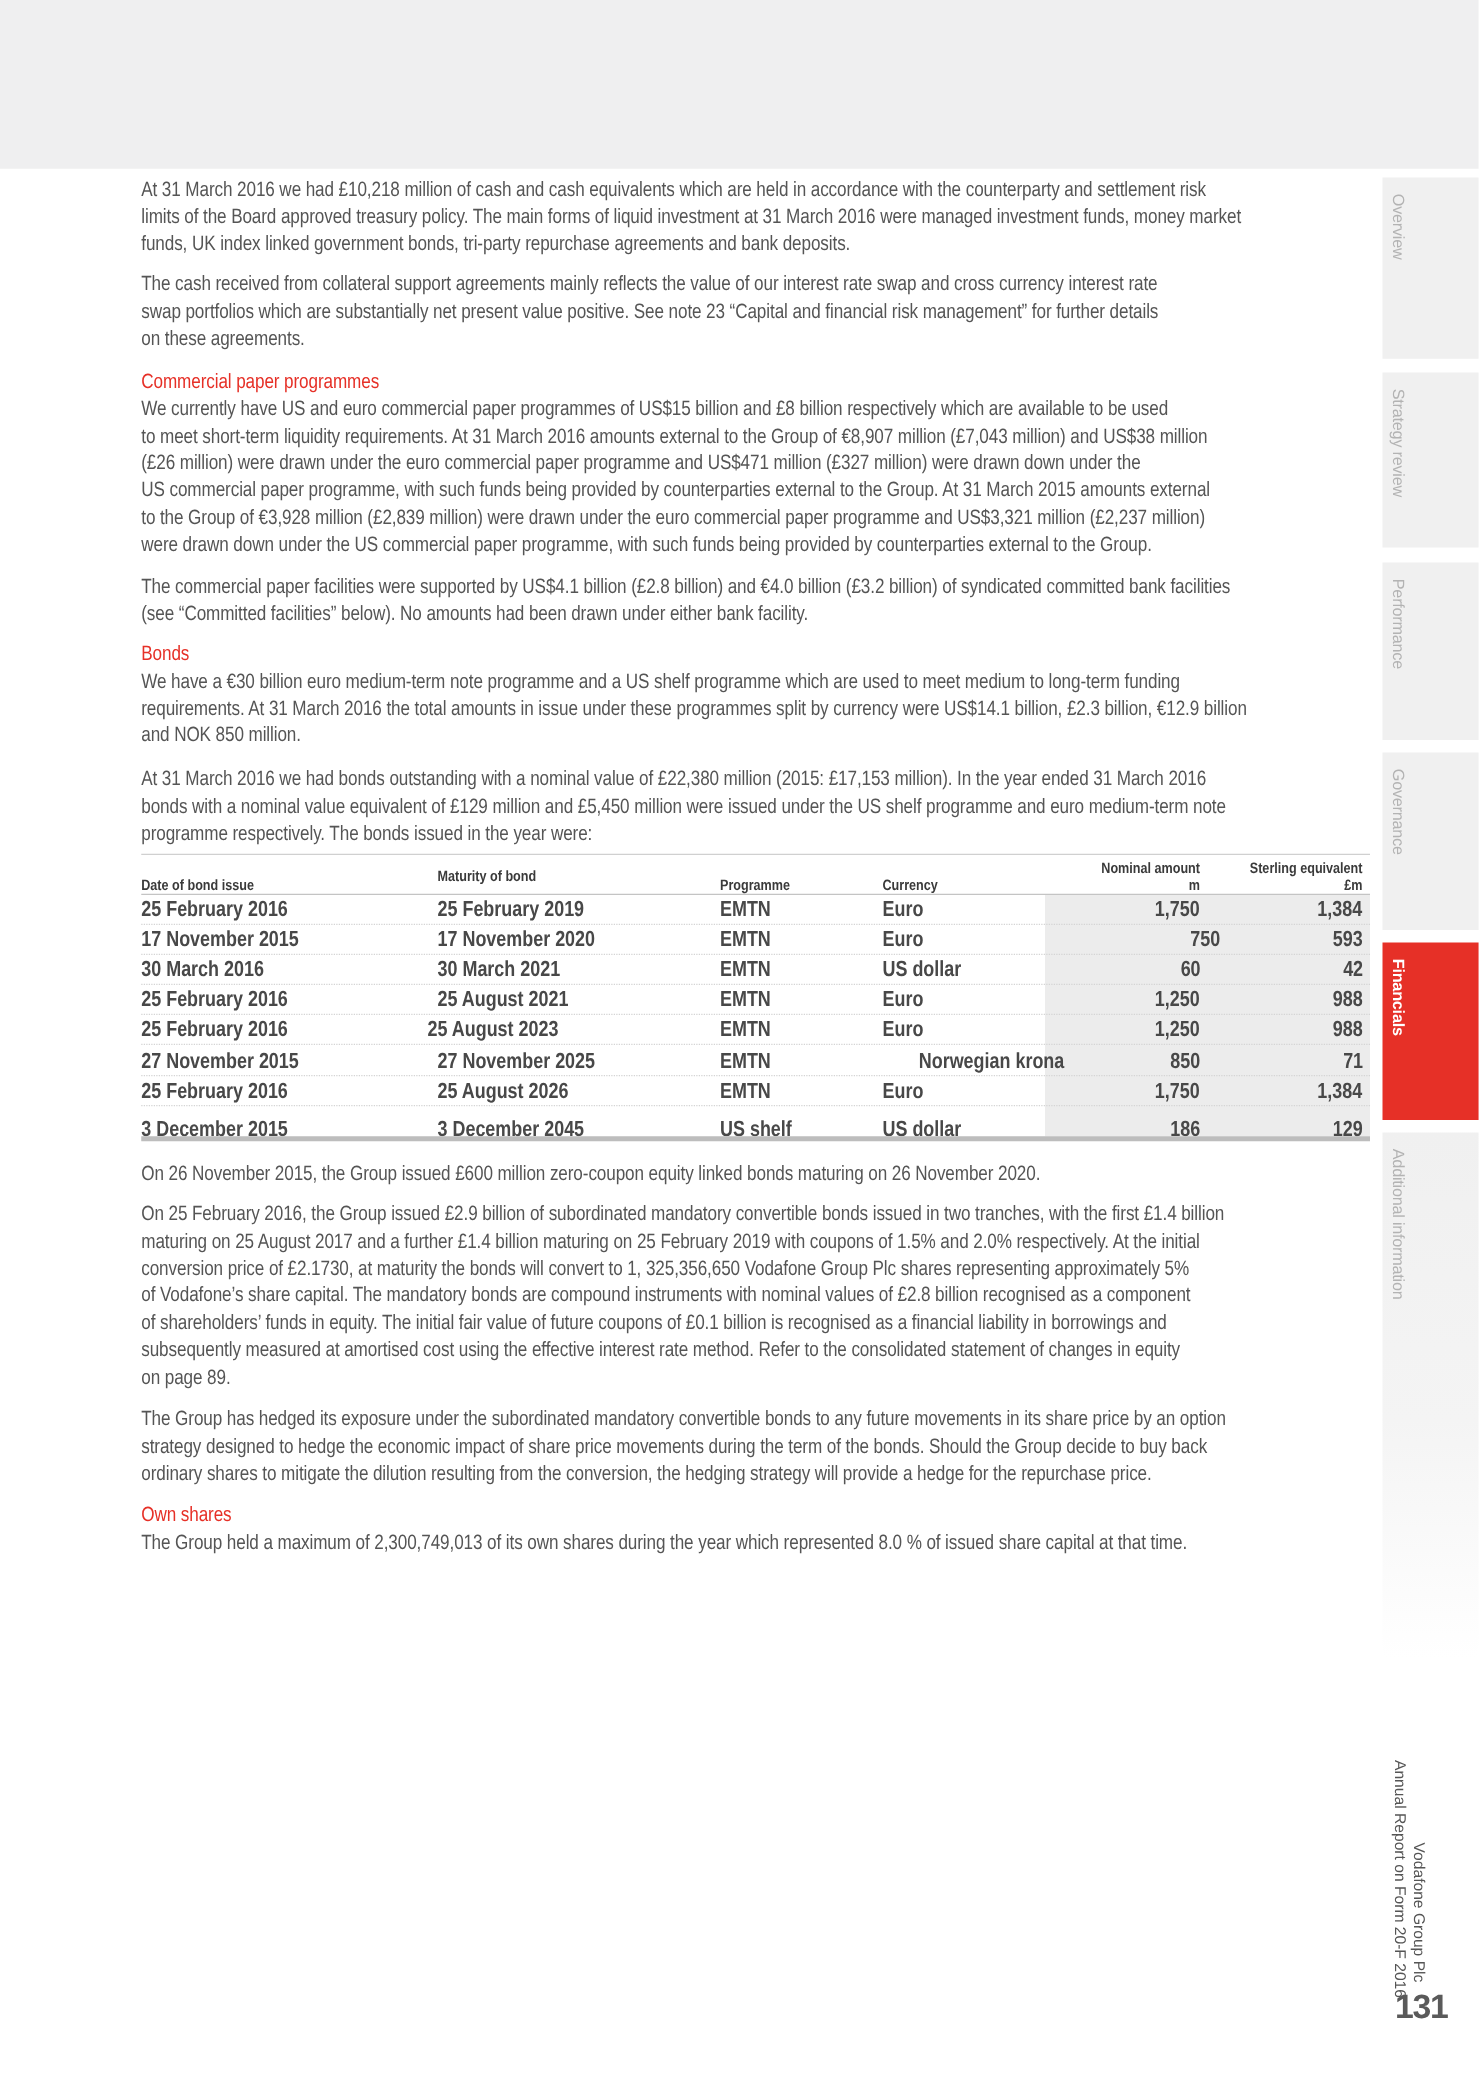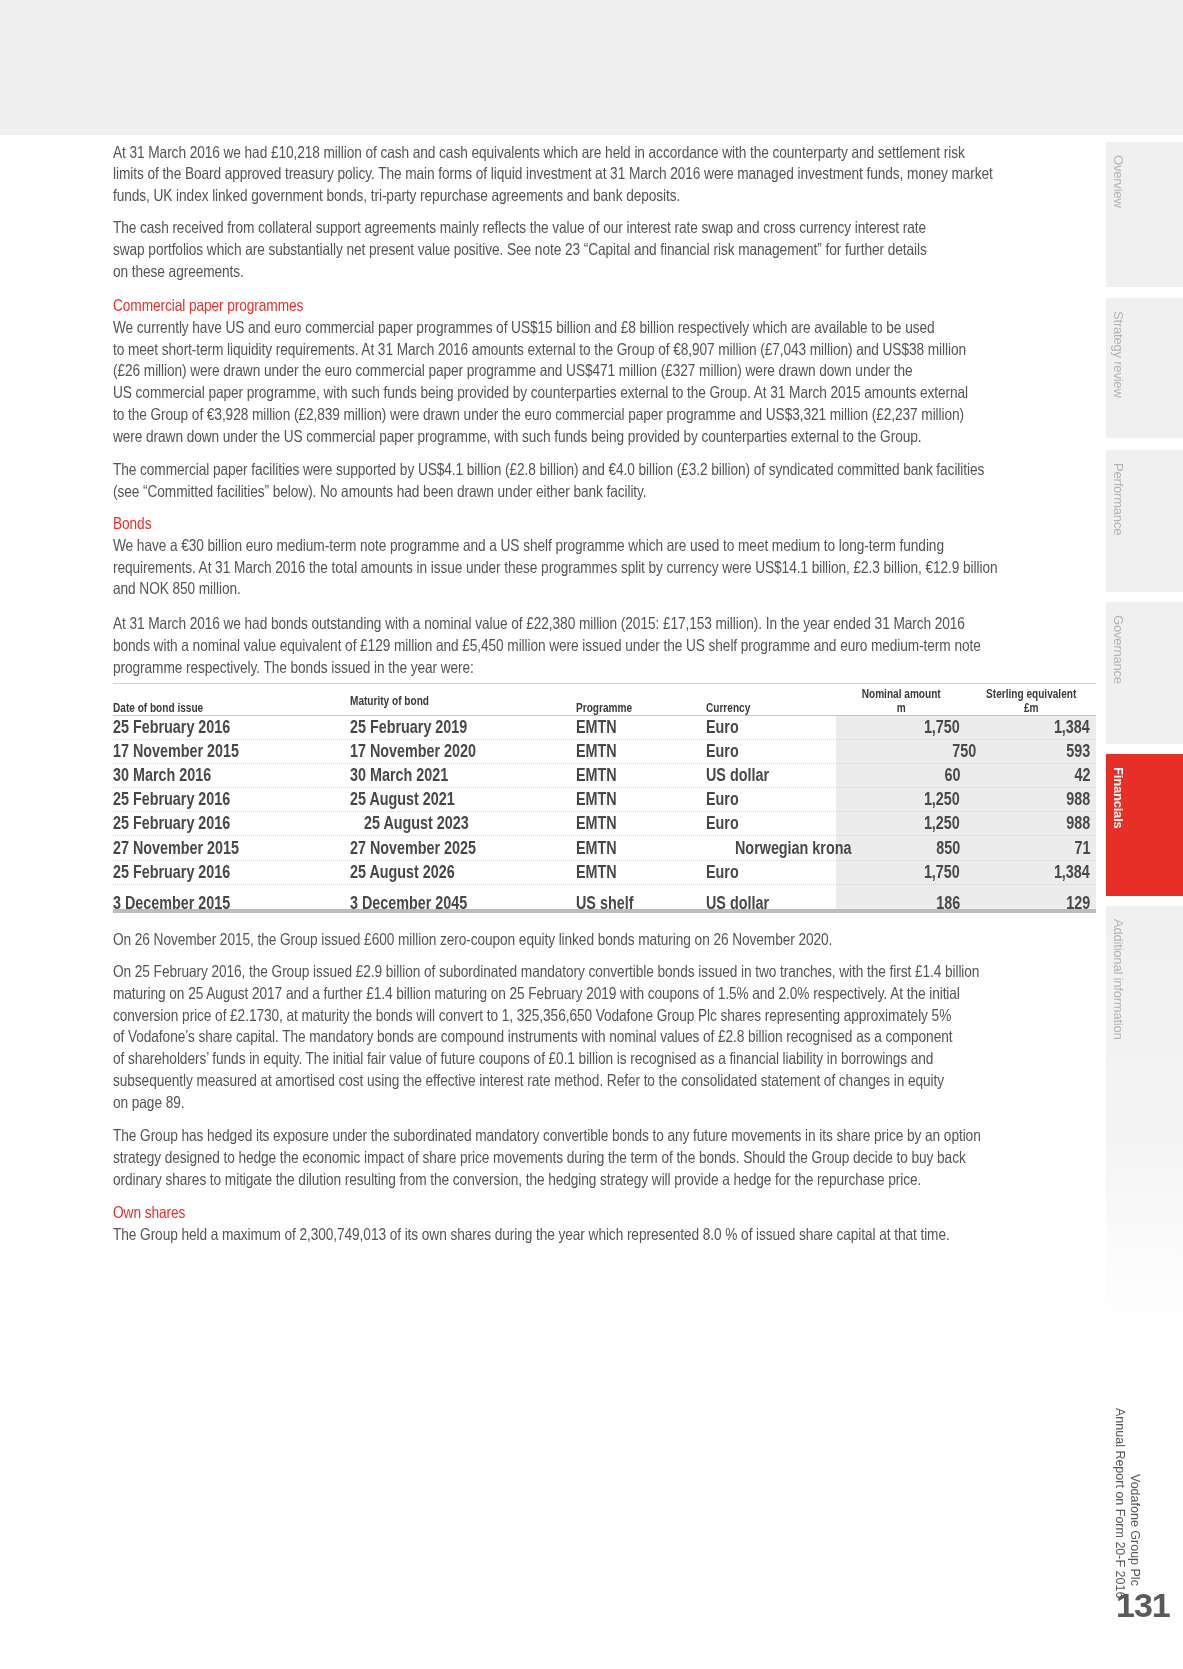--- a/index.html
+++ b/index.html
@@ -27,21 +27,21 @@
   .block .ln{display:block;height:21.8px;}
   .block .h{color:var(--accent);}
 
   
   .tbl{position:absolute;left:113px;top:683px;width:983px;height:231px;}
   .tbl .top-rule{position:absolute;left:0;top:0;width:983px;height:1px;background:#d0d0d0;}
   .tbl .head{position:absolute;left:0;top:1px;width:983px;height:31px;border-bottom:1px solid #c4c4c4;}
   .tbl .hc{position:absolute;font-size:12px;font-weight:bold;line-height:14px;color:#3a3a3a;white-space:nowrap;}
   .tbl .hc span{display:inline-block;transform:scaleX(0.84);}
   .tbl .hc.l span{transform-origin:0 0;}
-  .tbl .hc.r{text-align:center;}
+  .tbl .hc.r{text-align:right;}
   .tbl .hc.r span{transform-origin:100% 0;display:block;}
   .tbl .shade{position:absolute;left:723px;top:33px;width:260px;height:193px;background:var(--shade);}
   .tbl .row{position:absolute;left:0;width:983px;height:24.1px;border-bottom:1px dotted #d4d4d4;box-sizing:border-box;font-weight:bold;}
   .tbl .row.last{border-bottom:none;}
   .tbl .c{position:absolute;top:0;font-size:17.5px;line-height:23px;color:#484848;white-space:nowrap;}
   .tbl .c span{display:inline-block;transform:scaleX(0.82);}
   .tbl .c.l span{transform-origin:0 50%;}
   .tbl .c.r{text-align:right;}
   .tbl .c.r span{transform-origin:100% 50%;}
   .tbl .bottom-rule{position:absolute;left:0;top:226px;width:983px;height:4px;background:#bdbdbd;}
@@ -49,21 +49,21 @@
   
   .tab{position:absolute;left:1106px;width:77px;background:var(--tab);}
   .tab .lbl{position:absolute;left:5px;top:13px;writing-mode:vertical-rl;font-size:13px;line-height:15px;color:var(--tabtext);white-space:nowrap;letter-spacing:-0.2px;}
   .tab.active{background:var(--accent);}
   .tab.active .lbl{color:#ffffff;font-weight:bold;}
   .tab.fade{background:linear-gradient(to bottom,var(--tab) 0%,#f4f4f4 55%,#ffffff 100%);}
 
   
   .footer-text{position:absolute;left:1112px;top:1408px;height:178px;writing-mode:vertical-rl;text-align:end;font-size:12.5px;line-height:15px;color:#555;white-space:nowrap;}
   .footer-text span{display:block;}
-  .page-num{position:absolute;left:1116px;top:1592px;font-size:34px;line-height:27px;font-weight:bold;color:#5a5a5a;letter-spacing:-1px;}
+  .page-num{position:absolute;left:1116px;top:1592px;font-size:27px;line-height:27px;font-weight:bold;color:#5a5a5a;letter-spacing:-1px;}
 </style>
 </head>
 <body>
 
 <div class="header-band"></div>
 
 <div class="block" style="top:141.6px">
   <span class="ln">At 31 March 2016 we had £10,218 million of cash and cash equivalents which are held in accordance with the counterparty and settlement risk</span>
   <span class="ln">limits of the Board approved treasury policy. The main forms of liquid investment at 31 March 2016 were managed investment funds, money market</span>
   <span class="ln">funds, UK index linked government bonds, tri-party repurchase agreements and bank deposits.</span>
@@ -145,21 +145,21 @@
   <div class="row" style="top:105.3px">
     <div class="c l" style="left:0"><span>25 February 2016</span></div>
     <div class="c l" style="left:237px"><span>25 August 2021</span></div>
     <div class="c l" style="left:463px"><span>EMTN</span></div>
     <div class="c l" style="left:593px"><span>Euro</span></div>
     <div class="c r" style="right:136px"><span>1,250</span></div>
     <div class="c r" style="right:6px"><span>988</span></div>
   </div>
   <div class="row" style="top:129.4px">
     <div class="c l" style="left:0"><span>25 February 2016</span></div>
-    <div class="c l" style="left:251px"><span>25 August 2023</span></div>
+    <div class="c l" style="left:229px"><span>25 August 2023</span></div>
     <div class="c l" style="left:463px"><span>EMTN</span></div>
     <div class="c l" style="left:593px"><span>Euro</span></div>
     <div class="c r" style="right:136px"><span>1,250</span></div>
     <div class="c r" style="right:6px"><span>988</span></div>
   </div>
   <div class="row" style="top:153.5px">
     <div class="c l" style="left:0"><span>27 November 2015</span></div>
     <div class="c l" style="left:237px"><span>27 November 2025</span></div>
     <div class="c l" style="left:463px"><span>EMTN</span></div>
     <div class="c l" style="left:622px"><span>Norwegian krona</span></div>

